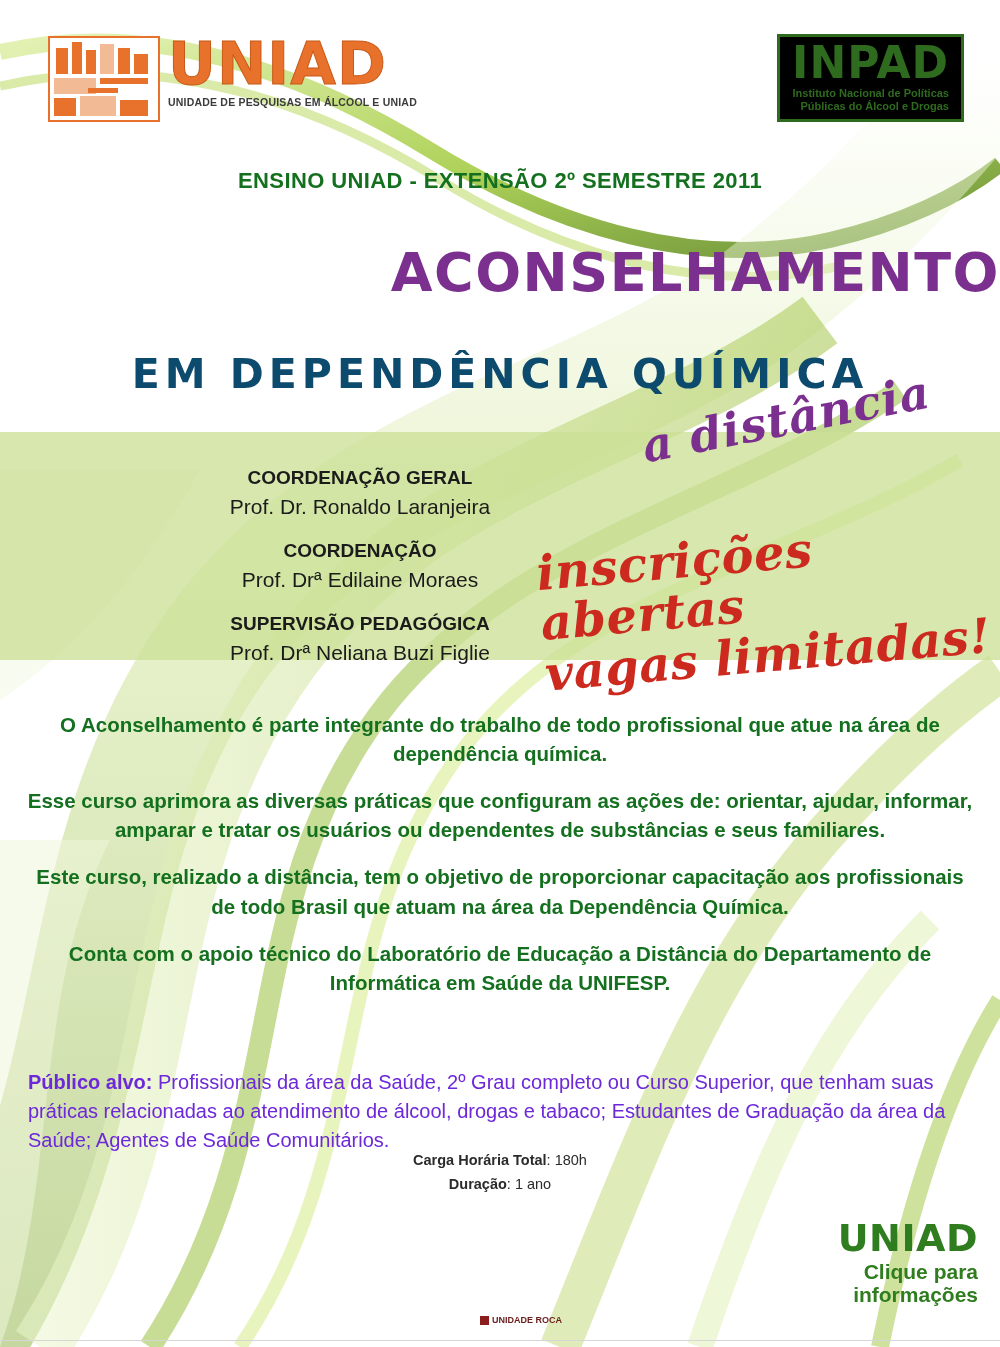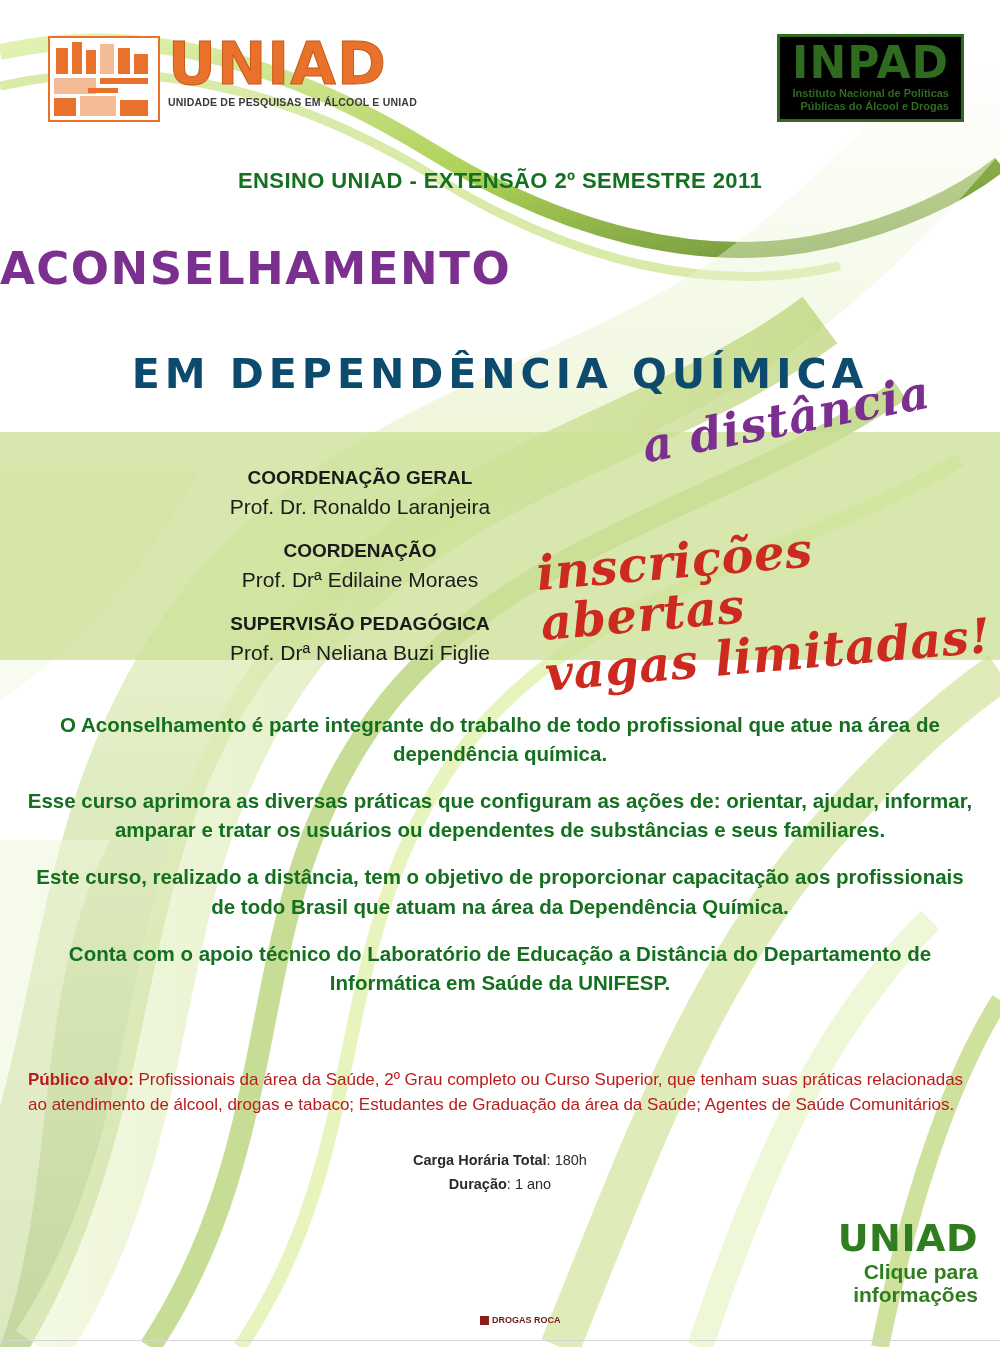--- a/index.html
+++ b/index.html
@@ -117,23 +117,23 @@
     font-size: 22px;
     font-weight: bold;
     color: #14701f;
     letter-spacing: 0.4px;
   }
   .main-title {
     position: absolute;
     top: 246px;
     left: 0;
     width: 1000px;
-    text-align: left;
+    text-align: right;
     font-family: "DejaVu Sans", sans-serif;
-    font-size: 45px;
+    font-size: 54px;
     font-weight: bold;
     color: #7b2f8e;
     letter-spacing: 1.5px;
     line-height: 1;
   }
   .sub-title {
     position: absolute;
     top: 350px;
     left: 0;
     width: 1000px;
@@ -212,22 +212,22 @@
   .body-text p {
     margin: 0 0 18px 0;
   }
 
   
   .info {
     position: absolute;
     left: 28px;
     top: 1068px;
     width: 944px;
-    color: #b91c1c;
-    font-size: 17px;
+    color: #6d28d9;
+    font-size: 20px;
     line-height: 1.45;
   }
   .info b { font-weight: bold; }
   .meta {
     position: absolute;
     left: 0;
     top: 1152px;
     width: 1000px;
     text-align: center;
     font-size: 14.5px;
@@ -396,17 +396,17 @@
   </div>
 
   <div class="footer-link">
     <div class="footer-uniad">UNIAD</div>
     <div class="footer-cta">Clique para</div>
     <div class="footer-cta">informações</div>
   </div>
 
   <div class="editora">
     <span class="sq"></span>
-    <span>DROGAS ROCA</span>
+    <span>UNIDADE ROCA</span>
   </div>
 
   <div class="bottomline"></div>
 </div>
 
 </body></html>

